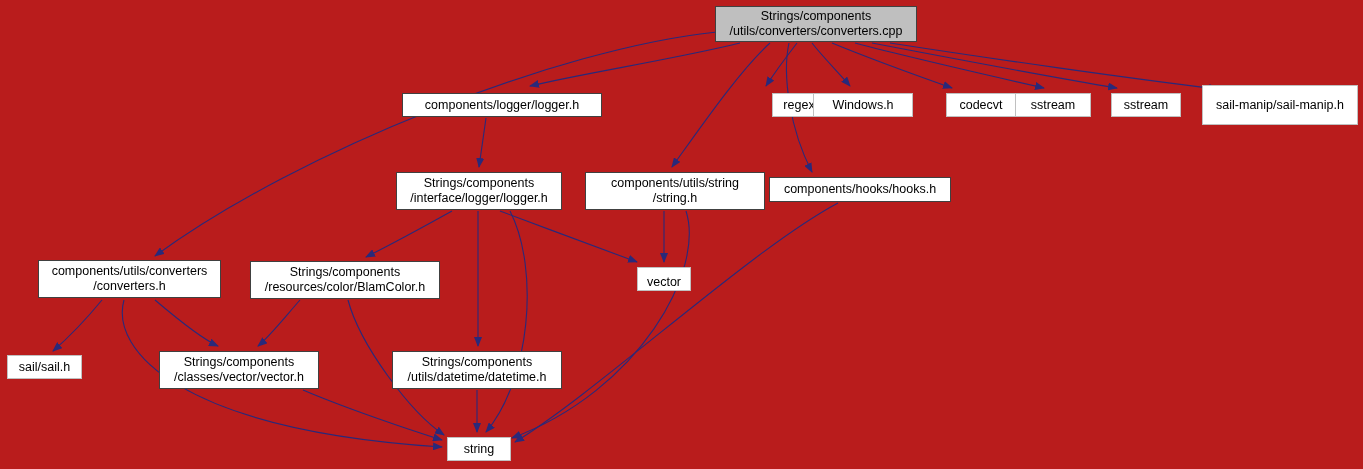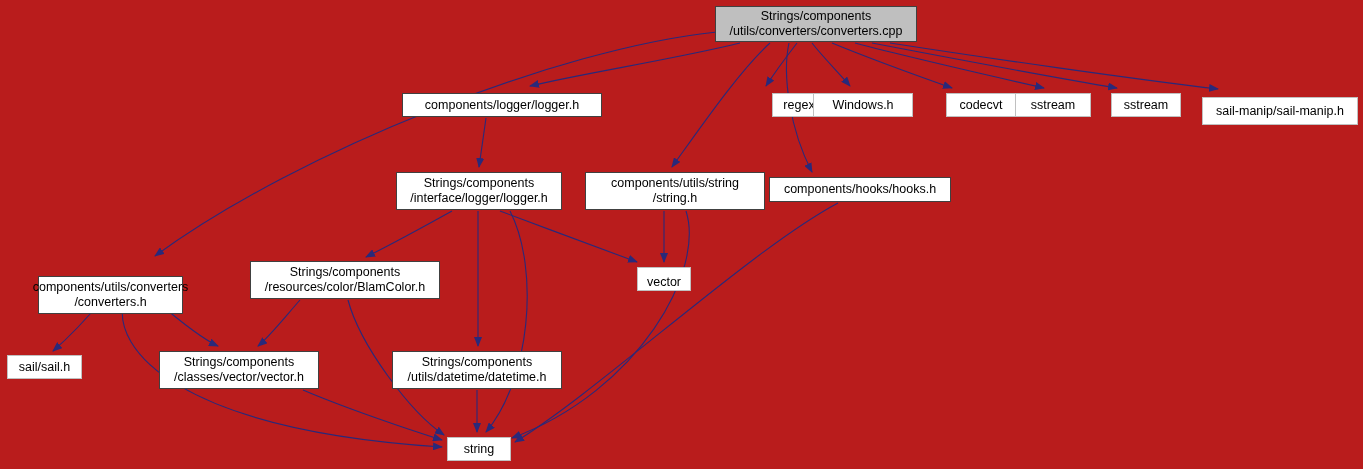--- a/index.html
+++ b/index.html
@@ -82,27 +82,27 @@
 
   <div id="node-layer">
       <div class="node root" style="left: 715px; top: 6px; width: 202px; height: 36px; background: rgb(191, 191, 191); border-color: rgb(64, 64, 64);"><span class="label">Strings/components
 /utils/converters/converters.cpp</span></div>
       <div class="node internal" style="left: 402px; top: 93px; width: 200px; height: 24px; border-color: rgb(64, 64, 64); text-align: center;"><span class="label">components/logger/logger.h</span></div>
       <div class="node external" style="left: 772px; top: 93px; width: 54px; height: 24px; border-color: rgb(192, 192, 192);"><span class="label">regex</span></div>
       <div class="node external" style="left: 813px; top: 93px; width: 100px; height: 24px; border-color: rgb(192, 192, 192);"><span class="label">Windows.h</span></div>
       <div class="node external" style="left: 926px; top: 93px; width: 70px; height: 24px; border-color: rgb(192, 192, 192); margin-left: 20px;"><span class="label">codecvt</span></div>
       <div class="node external" style="left: 1015px; top: 93px; width: 76px; height: 24px; border-color: rgb(192, 192, 192);"><span class="label">sstream</span></div>
       <div class="node external" style="left: 1111px; top: 93px; width: 70px; height: 24px; border-color: rgb(192, 192, 192);"><span class="label">sstream</span></div>
-      <div class="node external" style="left: 1202px; top: 97px; width: 156px; height: 28px; border-color: rgb(192, 192, 192);"><span class="label">sail-manip/sail-manip.h</span></div>
+      <div class="node external" style="left: 1202px; top: 85px; width: 156px; height: 40px; border-color: rgb(192, 192, 192);"><span class="label">sail-manip/sail-manip.h</span></div>
       <div class="node internal" style="left: 396px; top: 172px; width: 166px; height: 38px; border-color: rgb(64, 64, 64);"><span class="label">Strings/components
 /interface/logger/logger.h</span></div>
       <div class="node internal" style="left: 585px; top: 172px; width: 180px; height: 38px; border-color: rgb(64, 64, 64);"><span class="label">components/utils/string
 /string.h</span></div>
       <div class="node internal" style="left: 769px; top: 177px; width: 182px; height: 25px; border-color: rgb(64, 64, 64);"><span class="label">components/hooks/hooks.h</span></div>
-      <div class="node internal" style="left: 38px; top: 276px; width: 145px; height: 38px; border-color: rgb(64, 64, 64);"><span class="label">components/utils/converters
+      <div class="node internal" style="left: 38px; top: 260px; width: 183px; height: 38px; border-color: rgb(64, 64, 64);"><span class="label">components/utils/converters
 /converters.h</span></div>
       <div class="node internal" style="left: 250px; top: 261px; width: 190px; height: 38px; border-color: rgb(64, 64, 64);"><span class="label">Strings/components
 /resources/color/BlamColor.h</span></div>
       <div class="node external" style="left: 637px; top: 267px; width: 54px; height: 24px; border-color: rgb(192, 192, 192); align-items: flex-end;"><span class="label">vector</span></div>
       <div class="node external" style="left: 7px; top: 355px; width: 75px; height: 24px; border-color: rgb(192, 192, 192);"><span class="label">sail/sail.h</span></div>
       <div class="node internal" style="left: 159px; top: 351px; width: 160px; height: 38px; border-color: rgb(64, 64, 64);"><span class="label">Strings/components
 /classes/vector/vector.h</span></div>
       <div class="node internal" style="left: 392px; top: 351px; width: 170px; height: 38px; border-color: rgb(64, 64, 64);"><span class="label">Strings/components
 /utils/datetime/datetime.h</span></div>
       <div class="node external" style="left: 447px; top: 437px; width: 64px; height: 24px; border-color: rgb(192, 192, 192); text-align: right;"><span class="label">string</span></div>

